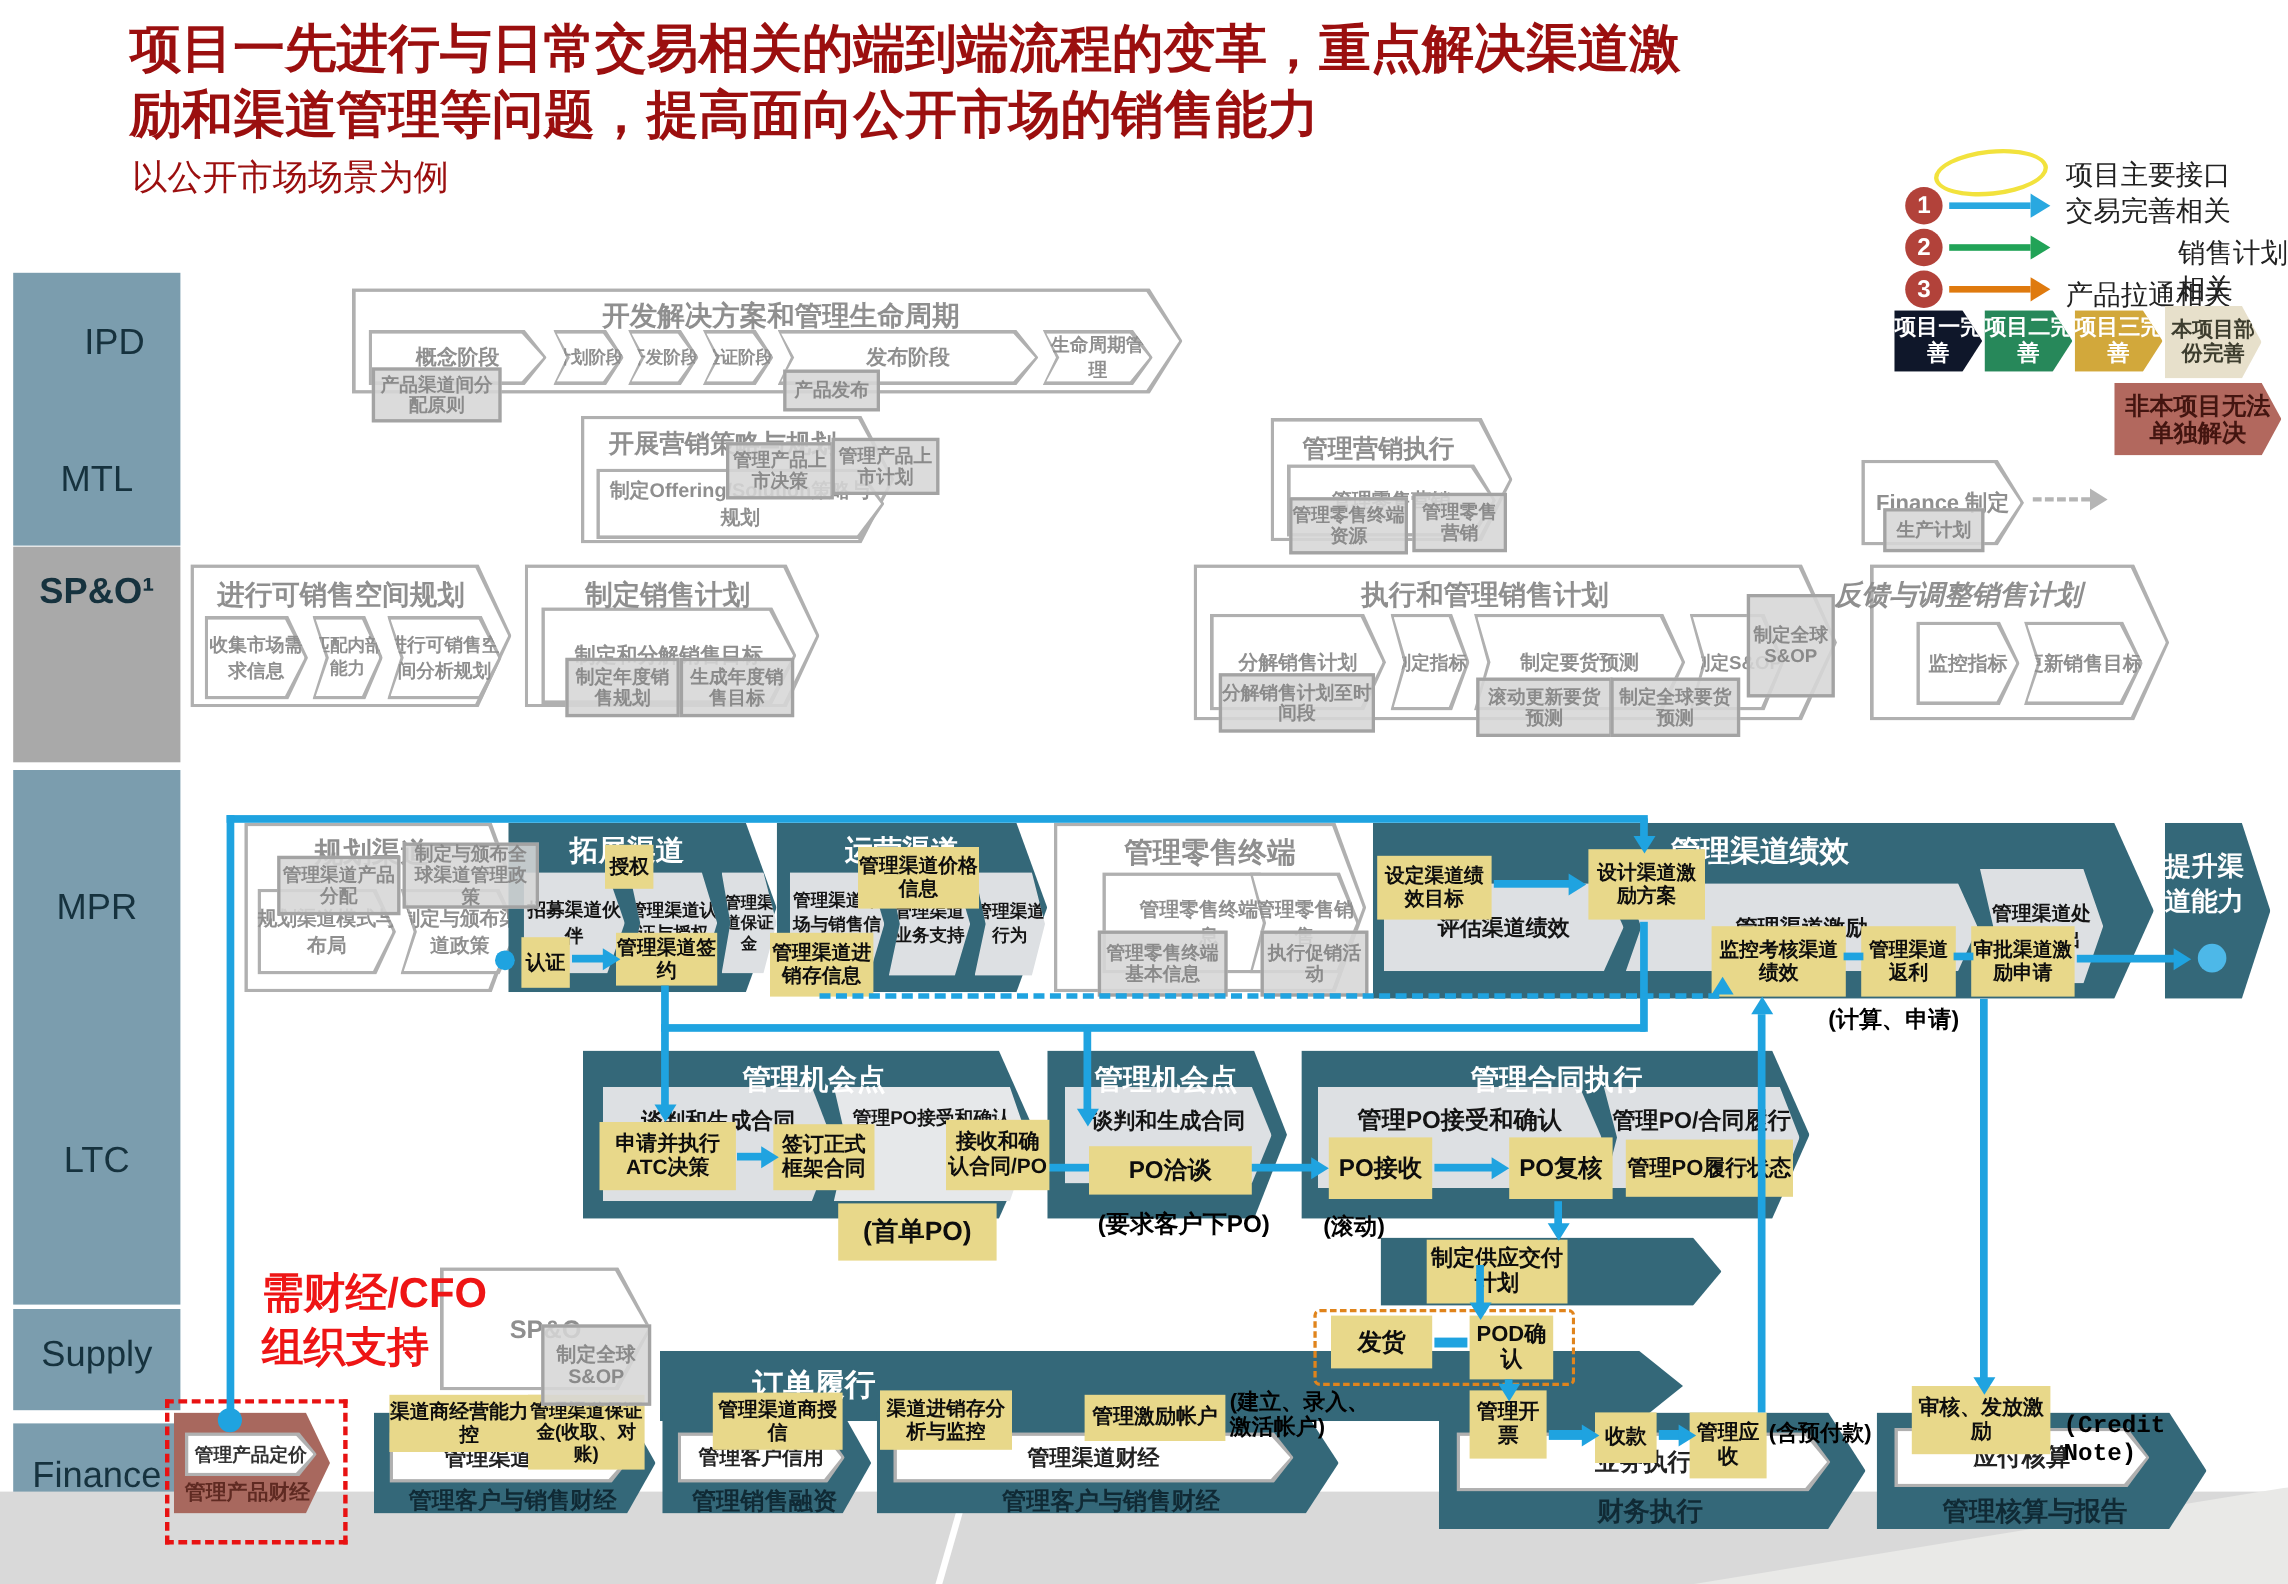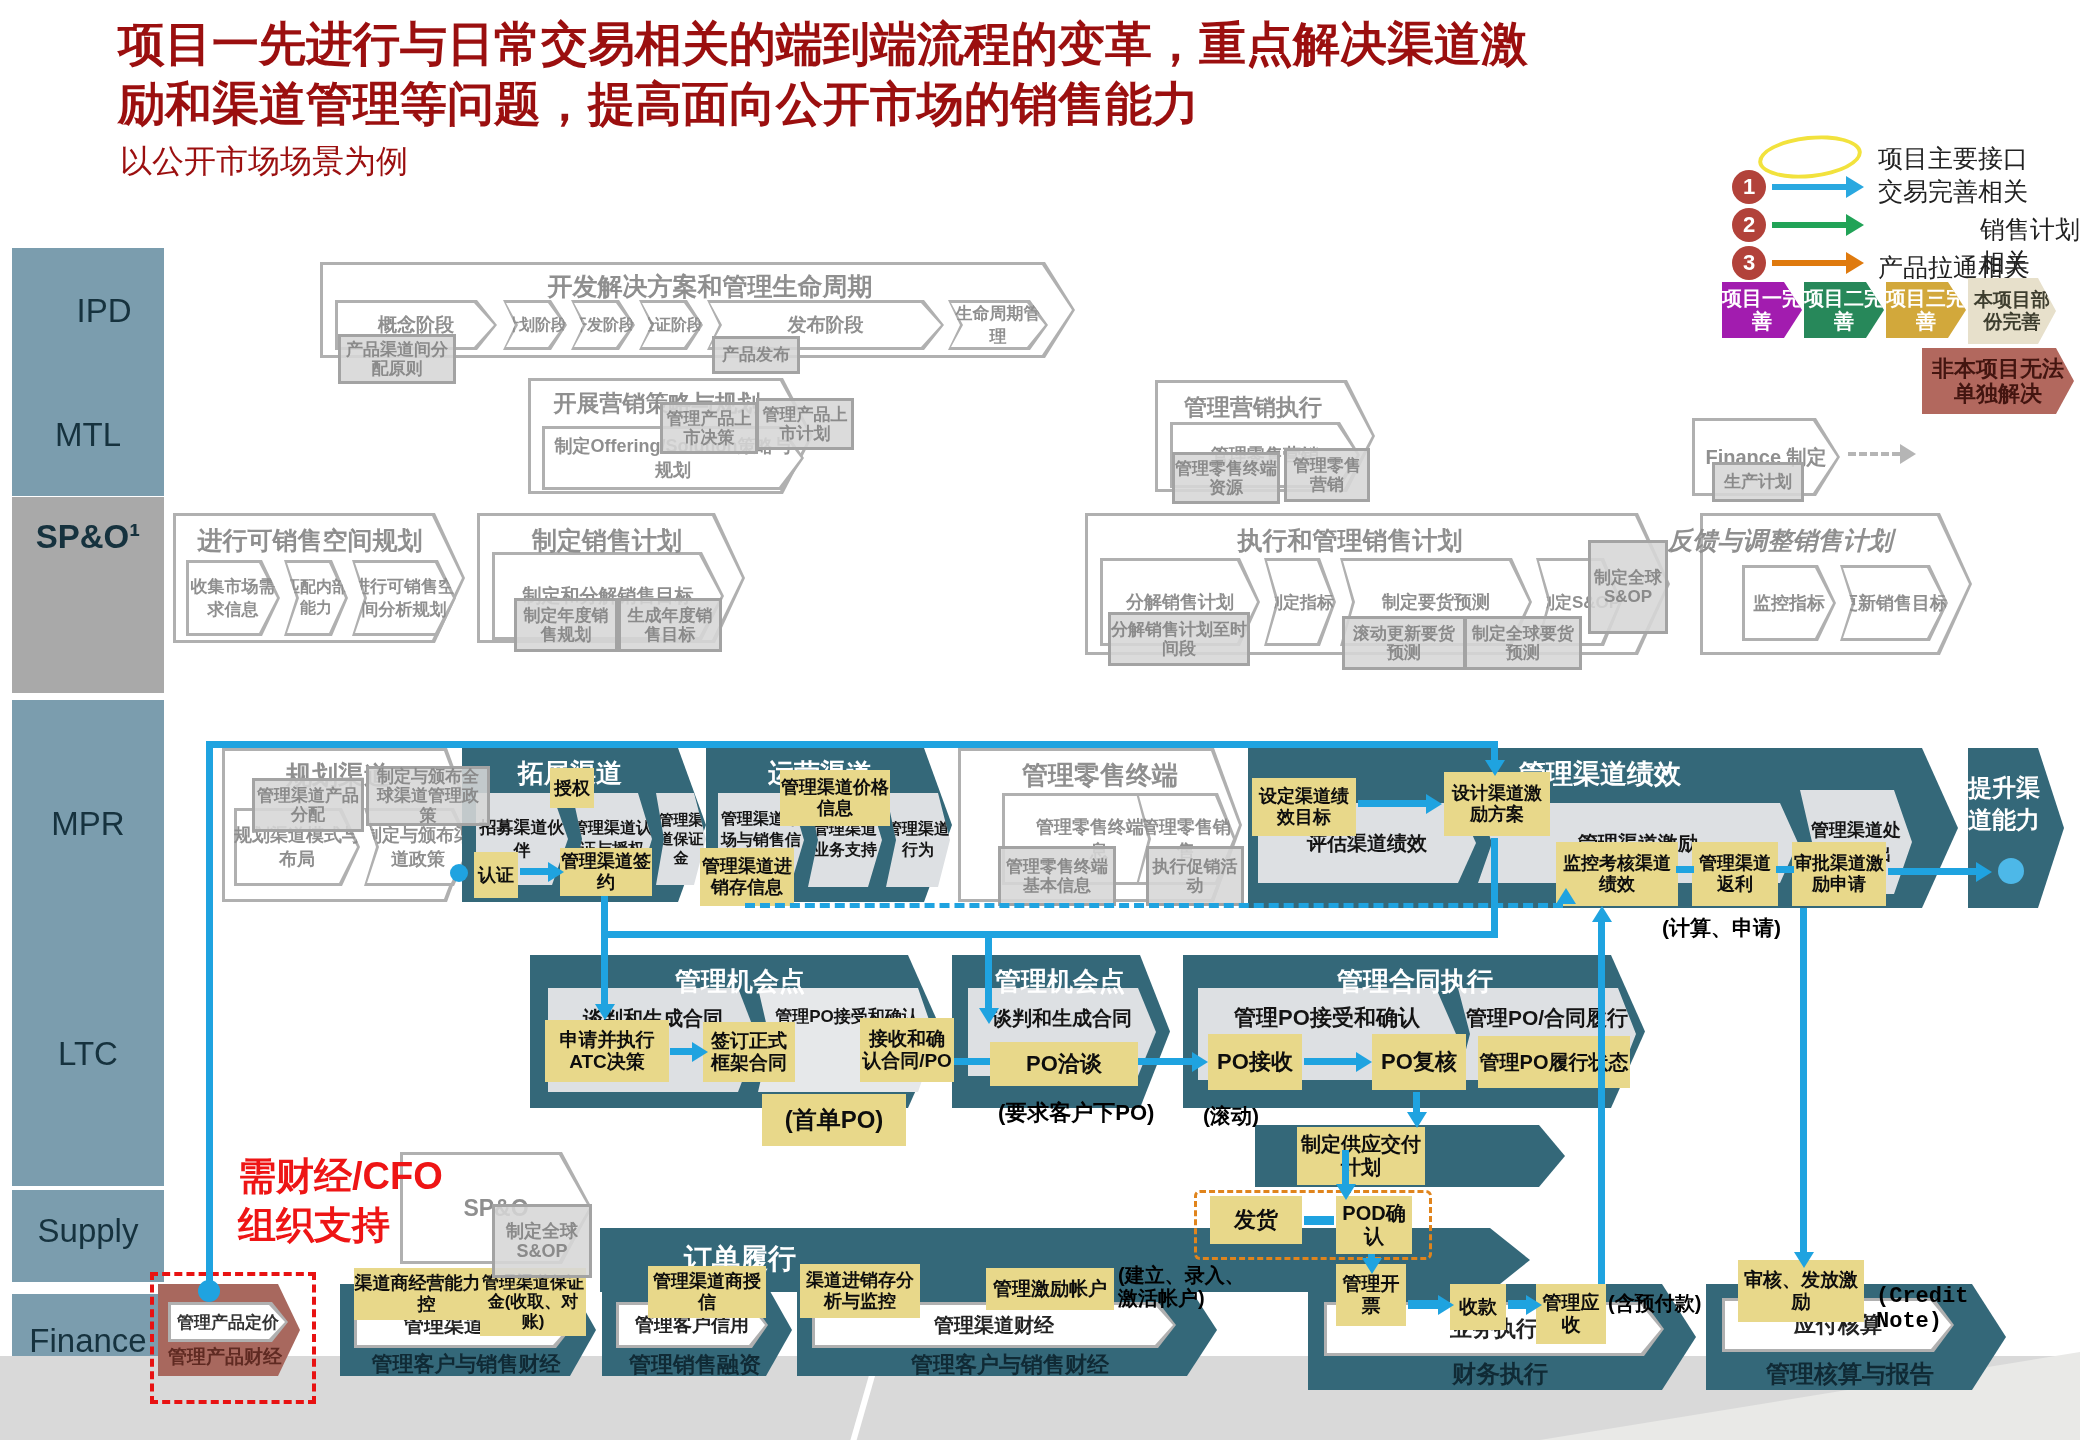--- a/index.html
+++ b/index.html
@@ -62,21 +62,21 @@
   <div class="lgc" style="left:1732px;top:208px;">2</div>
   <div class="lga" style="left:1772px;top:222px;background:#21a357;"></div>
   <div class="lgh" style="left:1846px;top:214px;border-left:18px solid #21a357;"></div>
   <div class="lgl" style="left:1980px;top:213px;">销售计划相关</div>
 
   <div class="lgc" style="left:1732px;top:246px;">3</div>
   <div class="lga" style="left:1772px;top:260px;background:#df7a0e;"></div>
   <div class="lgh" style="left:1846px;top:252px;border-left:18px solid #df7a0e;"></div>
   <div class="lgl" style="left:1878px;top:251px;">产品拉通相关</div>
 
-  <div class="pcv" style="left:1722px;top:282px;width:80px;height:56px;background:#a21caf;color:#fff;font-size:20px;">项目一完善</div>
+  <div class="pcv" style="left:1722px;top:282px;width:80px;height:56px;background:#0f172a;color:#fff;font-size:20px;">项目一完善</div>
   <div class="pcv" style="left:1804px;top:282px;width:80px;height:56px;background:#27885a;color:#fff;font-size:20px;">项目二完善</div>
   <div class="pcv" style="left:1886px;top:282px;width:80px;height:56px;background:#d2a83b;color:#fff;font-size:20px;">项目三完善</div>
   <div class="pcv" style="left:1968px;top:278px;width:88px;height:66px;background:#e7e0cb;color:#3d3d2e;font-size:19px;">本项目部份完善</div>
   <div class="pcv" style="left:1922px;top:348px;width:152px;height:66px;background:#b2685e;color:#431510;font-size:22px;">非本项目无法单独解决</div>
 
   <div class="rail" style="top:248px;height:248px;"></div>
   <div class="rail" style="top:497px;height:196px;background:#a9a9a9;"></div>
   <div class="rail" style="top:700px;height:486px;"></div>
   <div class="rail" style="top:1190px;height:92px;"></div>
   <div class="rail" style="top:1294px;height:100px;"></div>

